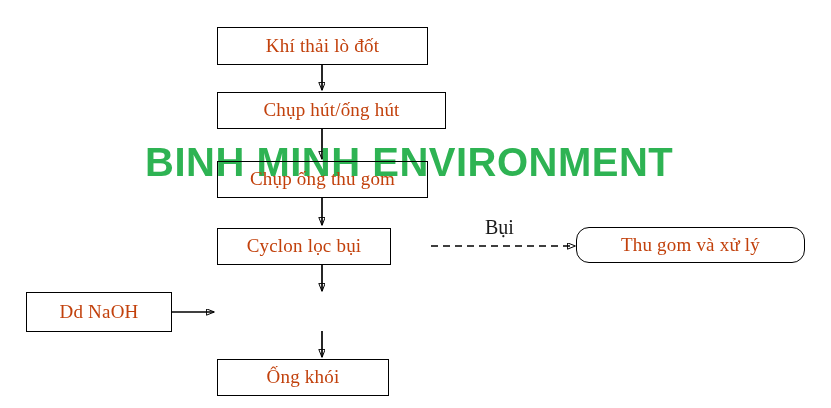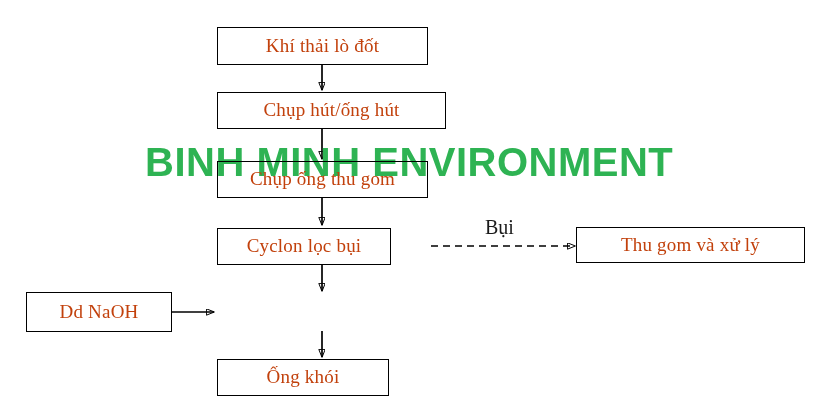--- a/index.html
+++ b/index.html
@@ -115,19 +115,19 @@
 
 
   <div class="node" style="left:217px; top:359px; width:172px; height:37px;">
     <span>Ống khói</span>
   </div>
 
   <div class="node" style="left:26px; top:292px; width:146px; height:40px;">
     <span>Dd NaOH</span>
   </div>
 
-  <div class="node" style="left:576px; top:227px; width:229px; height:36px;">
+  <div class="node" style="left:576px; top:227px; width:229px; height:36px;border-radius:13px;">
     <span>Thu gom và xử lý</span>
   </div>
 
   <div class="edge-label" style="left:485px; top:216px;">Bụi</div>
 
 </div>
 
 </body></html>

